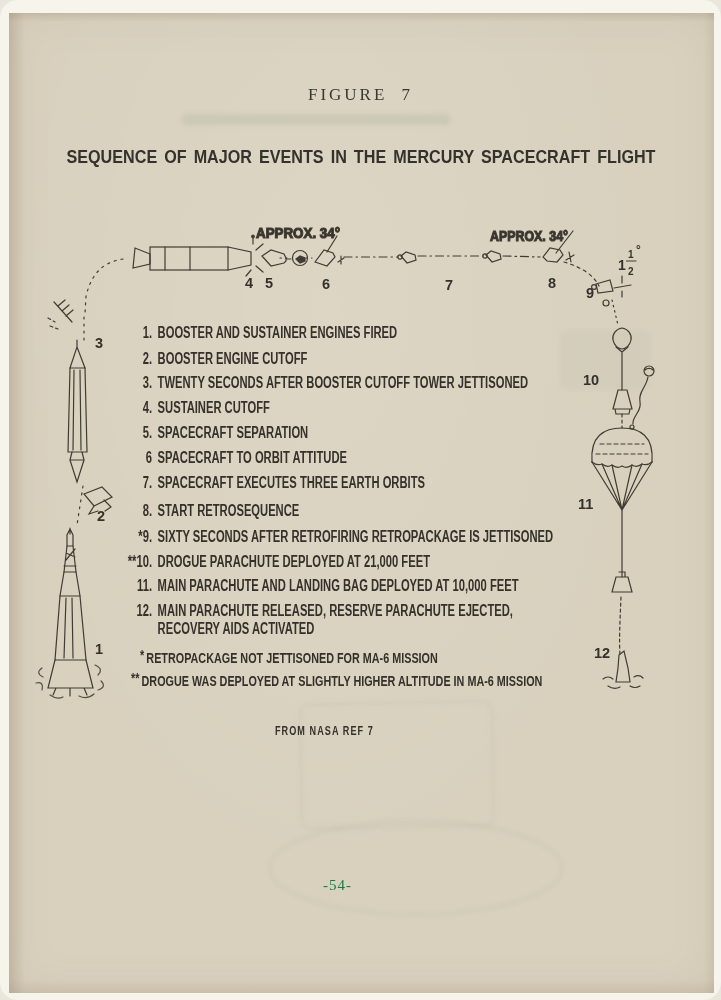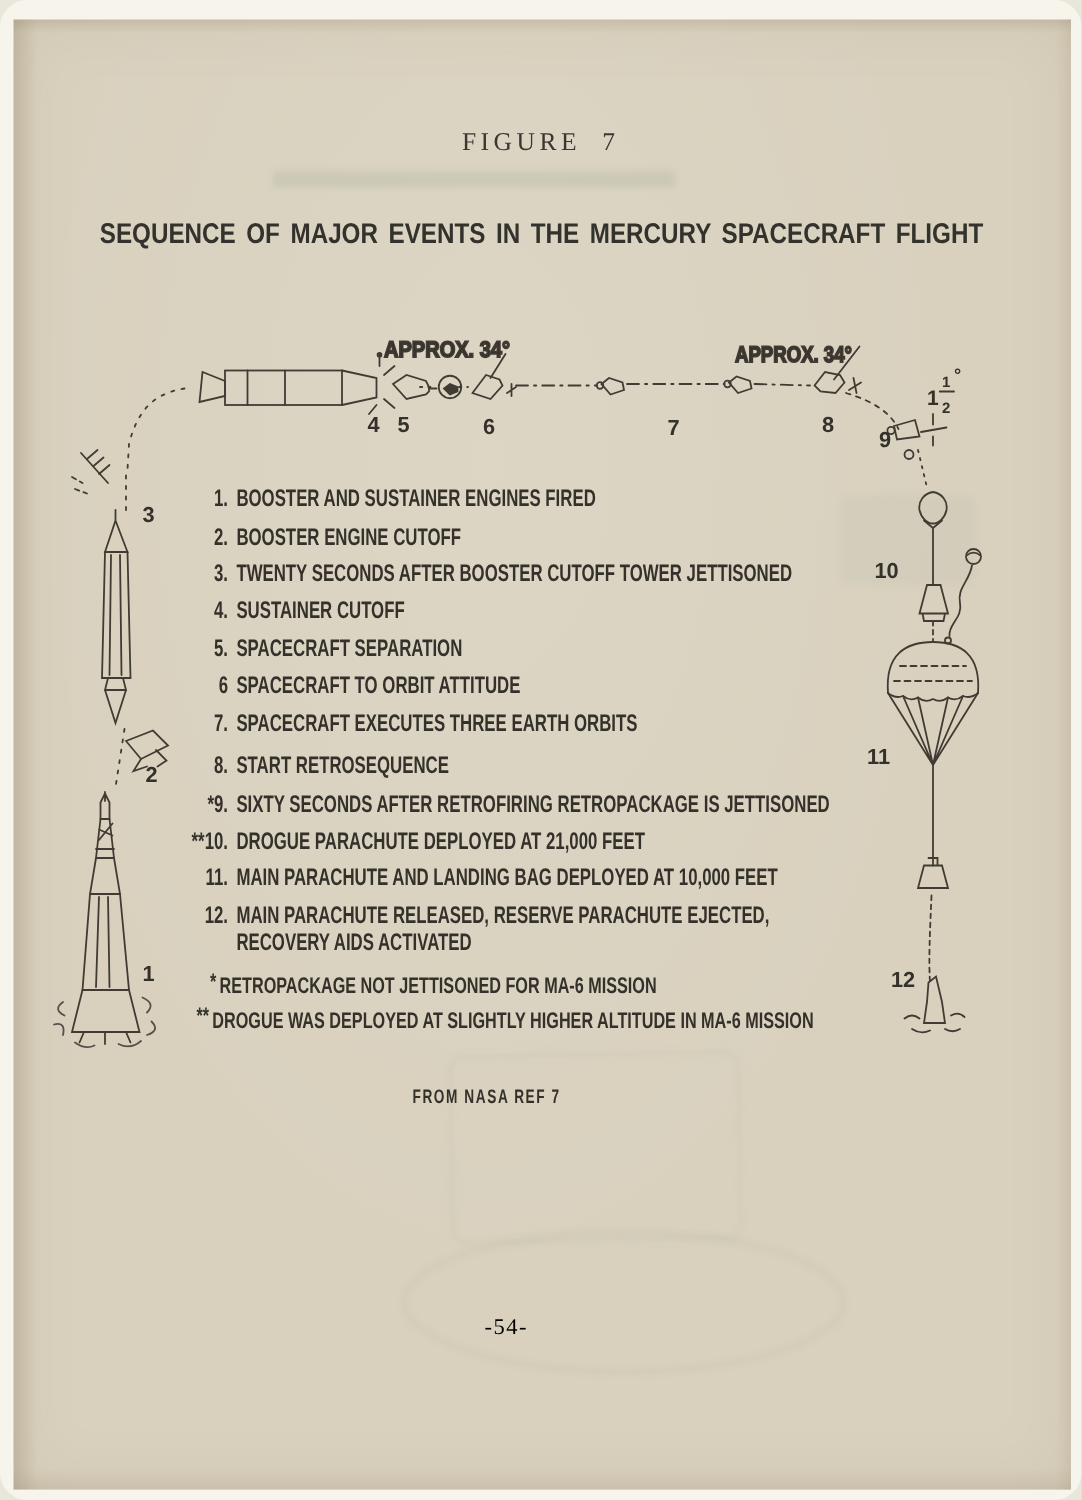--- a/index.html
+++ b/index.html
@@ -21,21 +21,21 @@
     transform:translateX(-50%) scaleX(.85);color:#34322c;}
   .row{position:absolute;left:110px;display:flex;white-space:nowrap;line-height:16px;
     font-weight:700;font-size:16px;transform:scaleX(.70);transform-origin:left top;color:#34312b;}
   .row .num{display:inline-block;width:60px;text-align:right;}
   .row .txt{margin-left:8px;}
   .fnrow{position:absolute;display:flex;white-space:nowrap;line-height:16px;
     font-weight:700;font-size:15px;transform:scaleX(.72);transform-origin:left top;color:#34312b;}
   .fnrow .mark{position:relative;top:-3px;margin-right:3px;}
   .source{left:275px;top:723px;font-weight:700;font-size:13px;letter-spacing:1.5px;white-space:nowrap;
     transform:scaleX(.70);transform-origin:left top;color:#34312b;}
-  .page-number{left:323px;top:877px;font-family:"Liberation Serif",serif;font-size:15px;letter-spacing:1px;color:#000000;}
+  .page-number{left:323px;top:877px;font-family:"Liberation Serif",serif;font-size:15px;letter-spacing:1px;color:#15803d;}
   svg text{font-family:"Liberation Sans",sans-serif;font-weight:600;fill:#34312b;}
   .bleed{position:absolute;filter:blur(2px);pointer-events:none;}
   .b1{left:182px;top:114px;width:268px;height:11px;background:rgba(140,155,135,.18);border-radius:2px;}
   .b2{left:300px;top:702px;width:190px;height:122px;border:2px solid rgba(140,155,135,.16);border-radius:10px;transform:rotate(-1deg);}
   .b3{left:268px;top:820px;width:290px;height:90px;border:3px solid rgba(140,155,135,.13);border-radius:50%;}
   .b4{left:560px;top:330px;width:90px;height:60px;background:rgba(140,155,135,.08);border-radius:8px;}
 </style>
 </head>
 <body>
 

